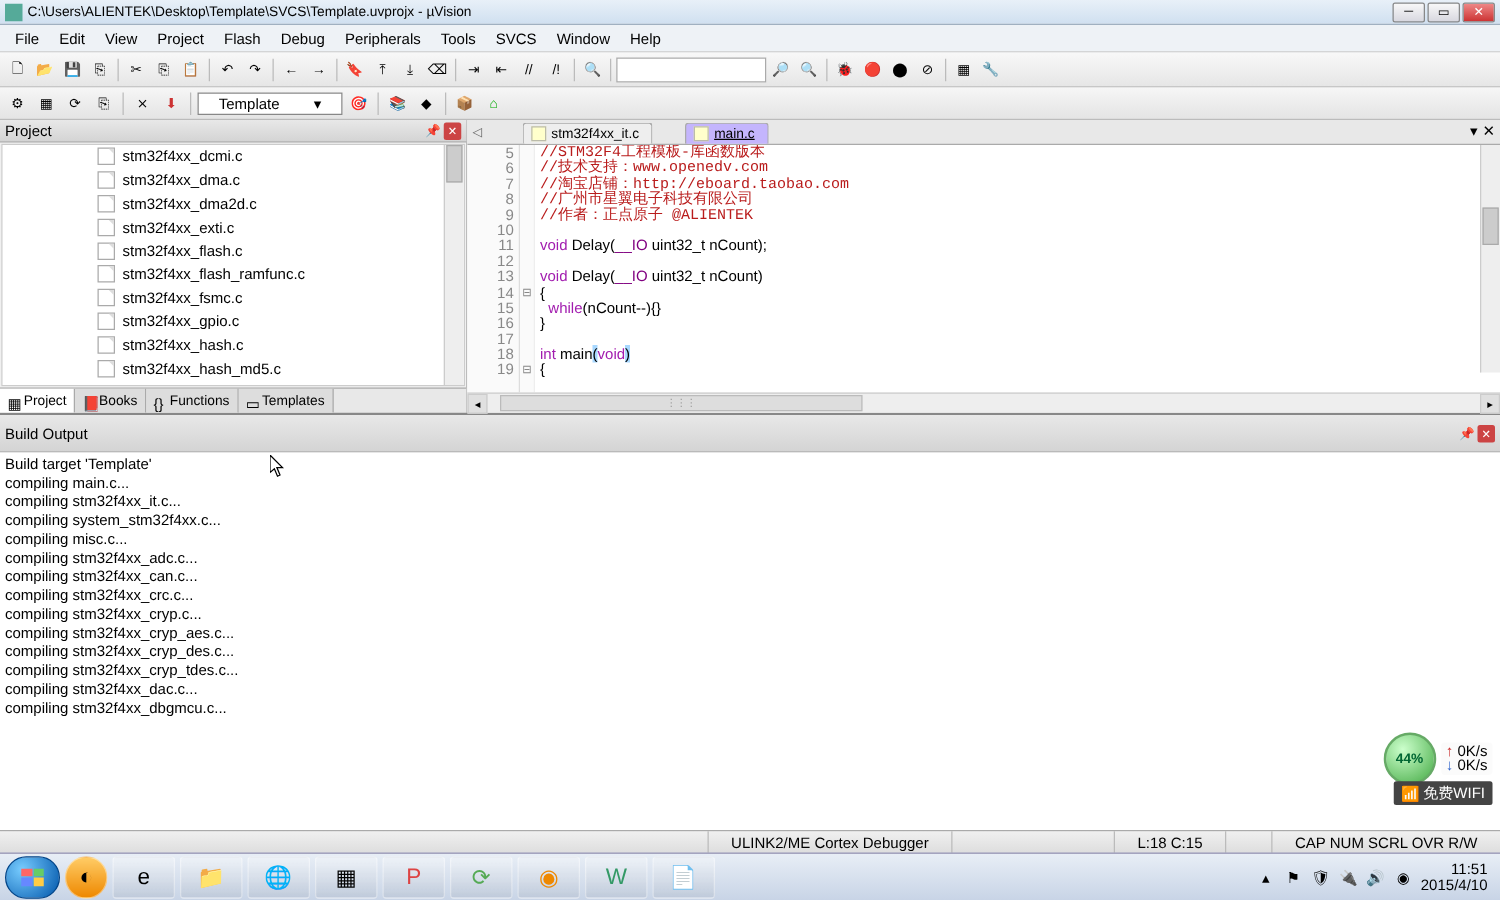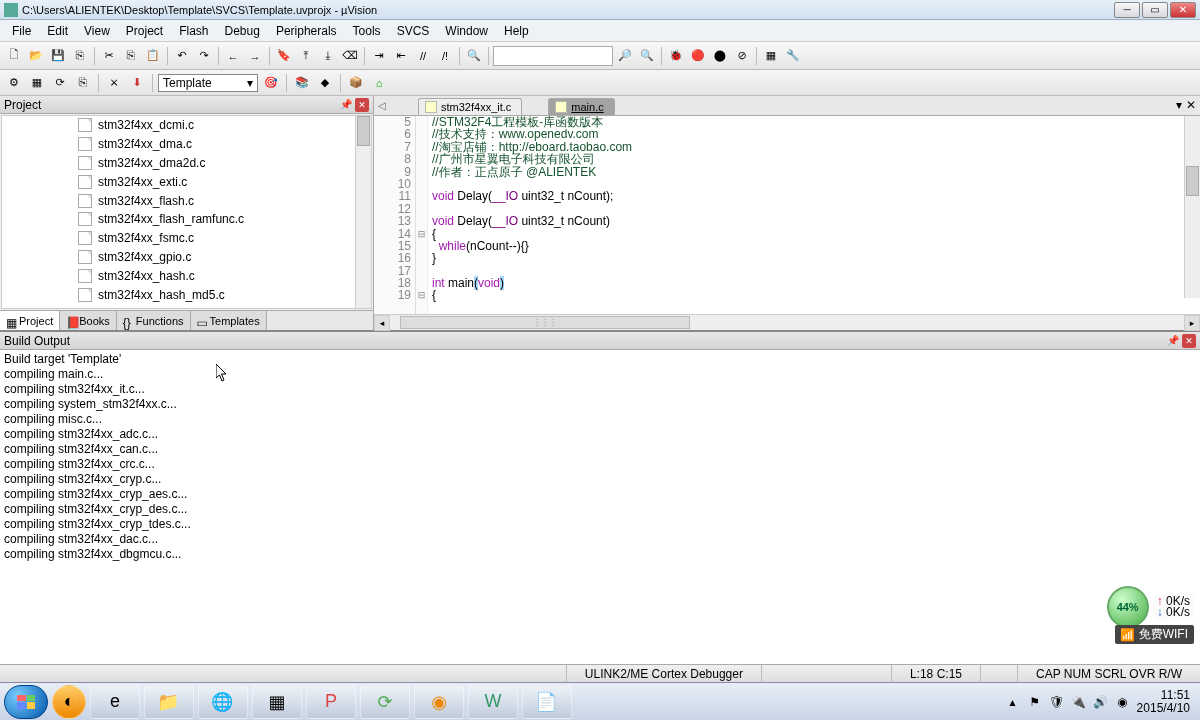--- a/index.html
+++ b/index.html
@@ -14,21 +14,21 @@
 
 .menubar { height: 22px; background: #eef2f6; display: flex; align-items: center; padding: 0 4px; border-bottom: 1px solid #ccc; }
 .menubar span { padding: 2px 8px; font-size: 12px; }
 
 .toolbar { height: 28px; background: linear-gradient(#f8f8f8,#e6e6e6); display: flex; align-items: center; padding: 2px 4px; gap: 2px; border-bottom: 1px solid #bbb; }
 .tb-btn { width: 20px; height: 20px; border: 1px solid transparent; display:flex; align-items:center; justify-content:center; font-size:11px; }
 .tb-sep { width:1px; height:18px; background:#bbb; margin:0 2px; }
 .tb-combo { width:120px; height:20px; border:1px solid #aaa; background:#fff; }
 
 .toolbar2 { height: 26px; background: linear-gradient(#f6f6f6,#e4e4e4); display: flex; align-items: center; padding: 2px 4px; gap: 3px; border-bottom: 1px solid #bbb; }
-.target-combo { width:100px; height:18px; border:1px solid #888; background:#fff; font-size:11px; padding:1px 4px; display:flex; align-items:center; justify-content:space-between; }
+.target-combo { width:116px; height:18px; border:1px solid #888; background:#fff; font-size:11px; padding:1px 16px; display:flex; align-items:center; justify-content:space-between; }
 
 .workspace { display:flex; height: 234px; }
 
 .project-pane { width: 374px; display:flex; flex-direction:column; border-right:1px solid #aaa; }
 .pane-header { height: 18px; background: linear-gradient(#e8e8e8,#d4d4d4); border-bottom:1px solid #aaa; display:flex; align-items:center; padding:0 4px; font-size:11px; position:relative; }
 .pane-header .pin { position:absolute; right:20px; font-size:10px; }
 .pane-header .x { position:absolute; right:4px; width:14px; height:14px; background:#c44; color:#fff; display:flex; align-items:center; justify-content:center; font-size:9px; border-radius:2px;}
 .tree { flex:1; background:#fff; overflow:hidden; position:relative; border:1px solid #ccc; margin:1px; }
 .tree-scroll { position:absolute; right:0; top:0; bottom:0; width:16px; background:#eee; border-left:1px solid #ccc; }
 .tree-scroll .thumb { position:absolute; left:1px; right:1px; top:0; height:30px; background:#ccc; border:1px solid #aaa; }
@@ -38,43 +38,43 @@
 .proj-tabs { height:20px; display:flex; background:#e8e8e8; border-top:1px solid #aaa; }
 .proj-tab { padding:2px 6px; border-right:1px solid #aaa; display:flex; align-items:center; gap:3px; font-size:11px; background:#ddd; }
 .proj-tab.active { background:#fff; }
 .proj-tab .ti { width:10px; height:10px; }
 
 .editor-pane { flex:1; display:flex; flex-direction:column; background:#fff; }
 .editor-tabs { height:20px; display:flex; align-items:flex-end; background:#e8e8e8; border-bottom:1px solid #aaa; padding-left:20px; position:relative; }
 .editor-tabs .arrow { position:absolute; left:4px; top:4px; font-size:10px; color:#666; }
 .editor-tabs .right-ctrl { position:absolute; right:4px; top:2px; display:flex; gap:4px; font-size:10px; }
 .ed-tab { padding:2px 10px 2px 6px; border:1px solid #aaa; border-bottom:none; background:#eee; display:flex; align-items:center; gap:4px; font-size:11px; border-radius:3px 3px 0 0; margin-right:2px;margin-left:24px; }
-.ed-tab.active { background:#a3a3a3;text-decoration:underline; }
+.ed-tab.active { background:#c4b5fd;text-decoration:underline; }
 .ed-tab .file-ic { width:12px; height:12px; border:1px solid #bba; background:#ffc; }
 
 .code-area { flex:1; display:flex; font-family:"Courier New",monospace; font-size:12px; background:#fff; overflow:hidden; position:relative; }
 .gutter { width:42px; text-align:right; color:#888; padding-right:4px; user-select:none; background:#fafafa; border-right:1px solid #ddd; }
 .gutter div { height:12.4px; line-height:12.4px; }
 .fold-col { width:12px; background:#fafafa; border-right:1px solid #eee; }
 .fold-col div { height:12.4px; line-height:12.4px; text-align:center; font-size:9px; color:#888; }
 .code-lines { flex:1; padding-left:4px; }
 .code-lines div { height:12.4px; line-height:12.4px; white-space:pre; }
-.c-comment { color:#14532d; }
+.c-comment { color:#b91c1c;font-family:Liberation Mono, monospace; }
 .c-kw { color:#a21caf; }
 .c-macro { color:#800080; }
 .c-paren-hl { background:#a8d8ff; }
 .ed-vscroll { position:absolute; right:0; top:0; bottom:16px; width:16px; background:#eee; border-left:1px solid #ccc; }
 .ed-vscroll .vthumb { position:absolute; left:1px; right:1px; top:50px; height:30px; background:#ccc; border:1px solid #aaa; }
 .ed-hscroll { height:16px; background:#eee; border-top:1px solid #ccc; position:relative; display:flex; }
 .ed-hscroll .harrow { width:16px; height:16px; border:1px solid #ccc; background:#e0e0e0; display:flex; align-items:center; justify-content:center; font-size:9px; }
 .ed-hscroll .htrack { flex:1; position:relative; }
 .ed-hscroll .hthumb { position:absolute; top:1px; bottom:1px; left:10px; width:290px; background:#ddd; border:1px solid #bbb; display:flex; align-items:center; justify-content:center; font-size:8px; color:#999;}
 
 .build-pane { border-top:2px solid #888; }
-.build-header { height:18px; background:linear-gradient(#e8e8e8,#d4d4d4); display:flex; align-items:center; padding:0 4px; font-size:11px; position:relative; border-bottom:1px solid #aaa;}
+.build-header { height:30px; background:linear-gradient(#e8e8e8,#d4d4d4); display:flex; align-items:center; padding:0 4px; font-size:11px; position:relative; border-bottom:1px solid #aaa;}
 .build-header .pin { position:absolute; right:20px; font-size:10px; }
 .build-header .x { position:absolute; right:4px; width:14px; height:14px; background:#c44; color:#fff; display:flex; align-items:center; justify-content:center; font-size:9px; border-radius:2px;}
 .build-body { height:384px; background:#fff; font-family:"Courier New",monospace; font-size:12.5px; padding:2px 4px; line-height:15px; position:relative; overflow:hidden; }
 .build-hscroll { height:16px; background:#eee; border-top:1px solid #ccc; display:flex; }
 .build-hscroll .harrow { width:16px; border:1px solid #ccc; background:#e0e0e0; display:flex; align-items:center; justify-content:center; font-size:9px; }
 .build-hscroll .htrack { flex:1; }
 
 .cursor-ptr { position:absolute; width:12px; height:18px; pointer-events:none; }
 .cursor-ptr svg { width:12px; height:18px; }
 

